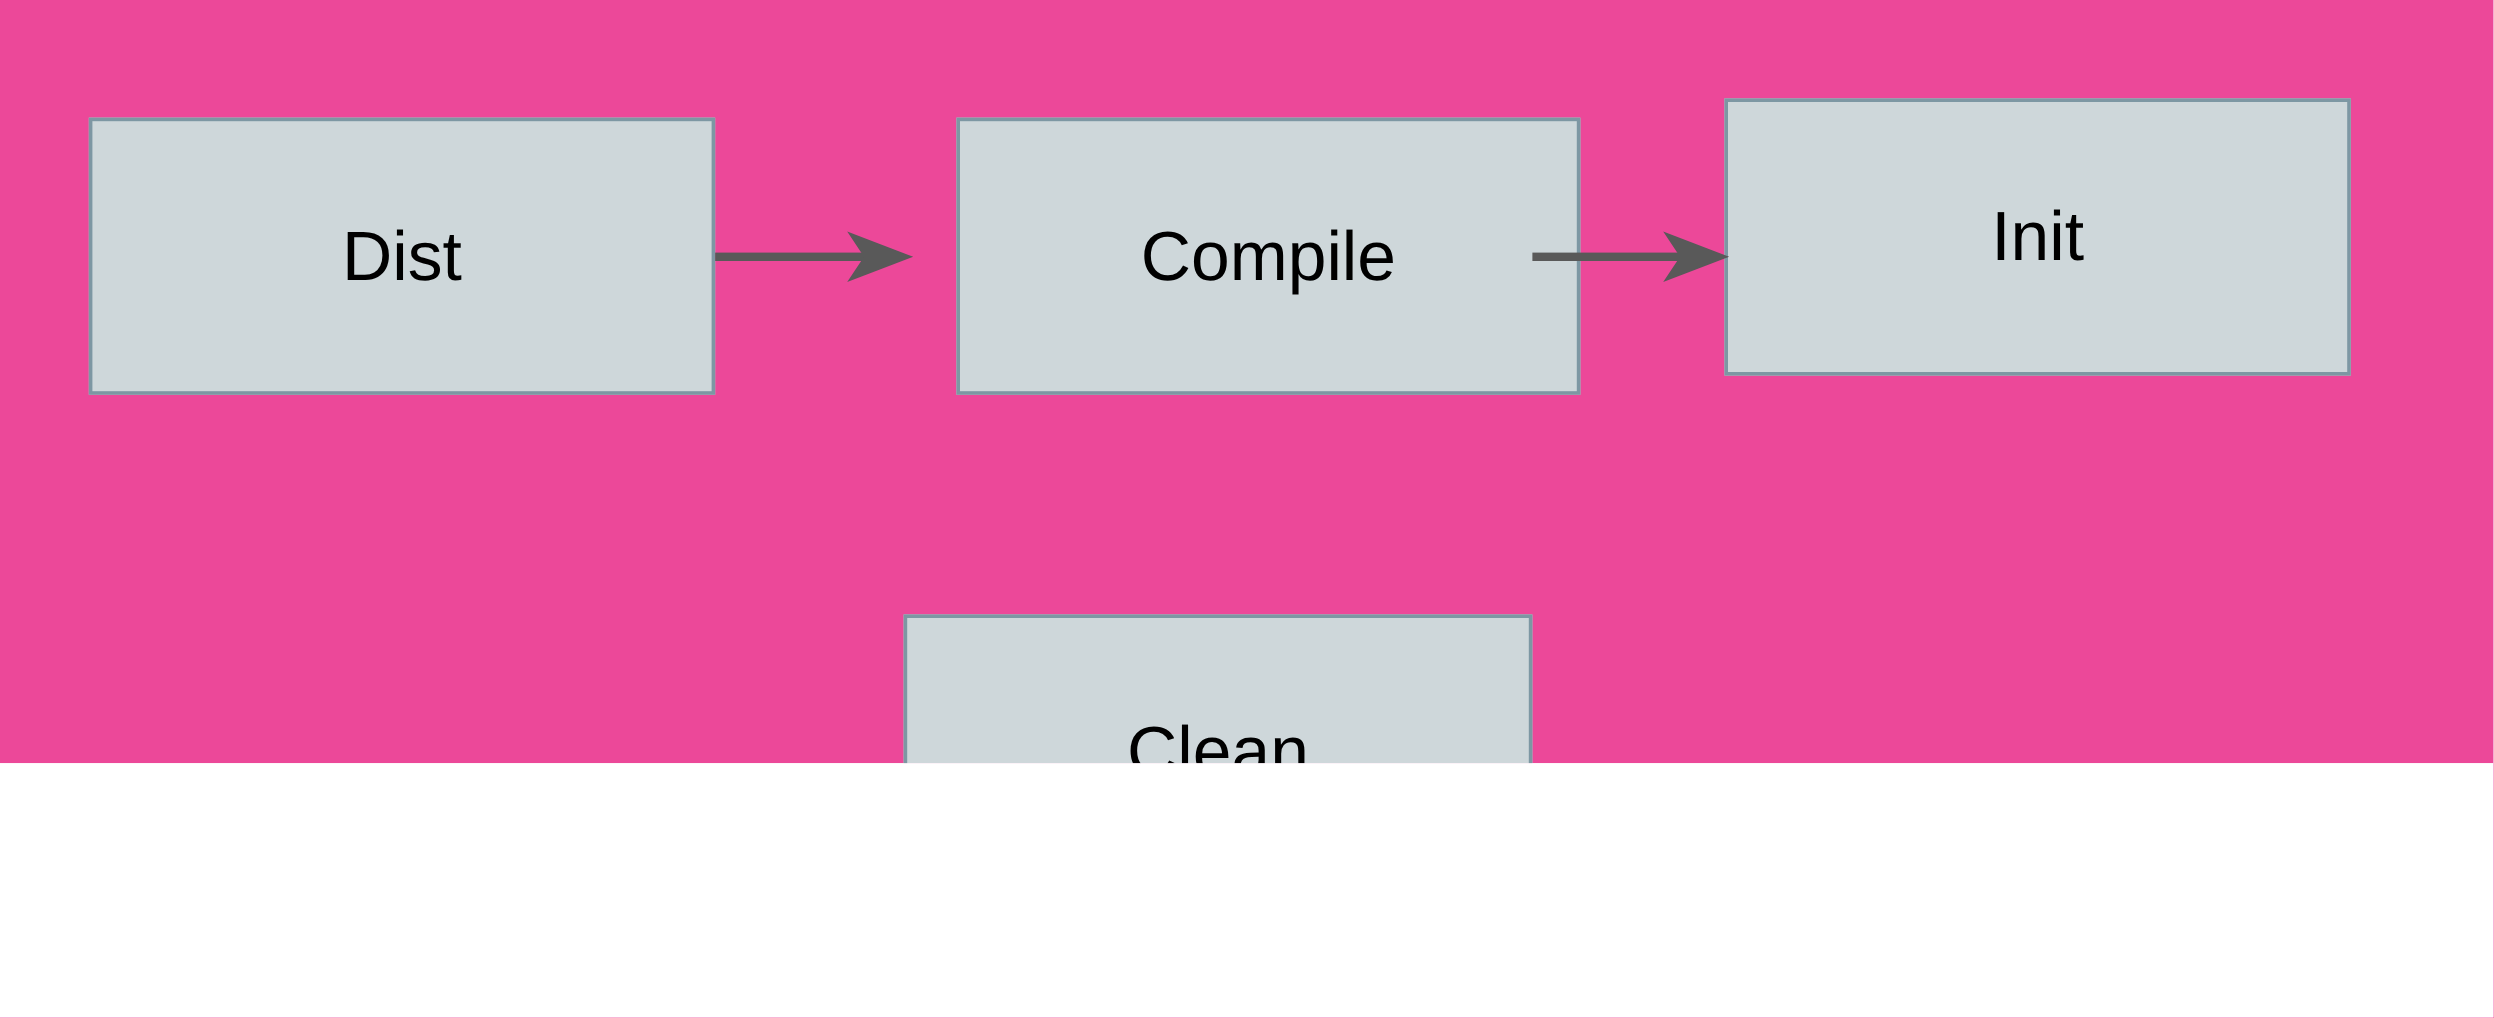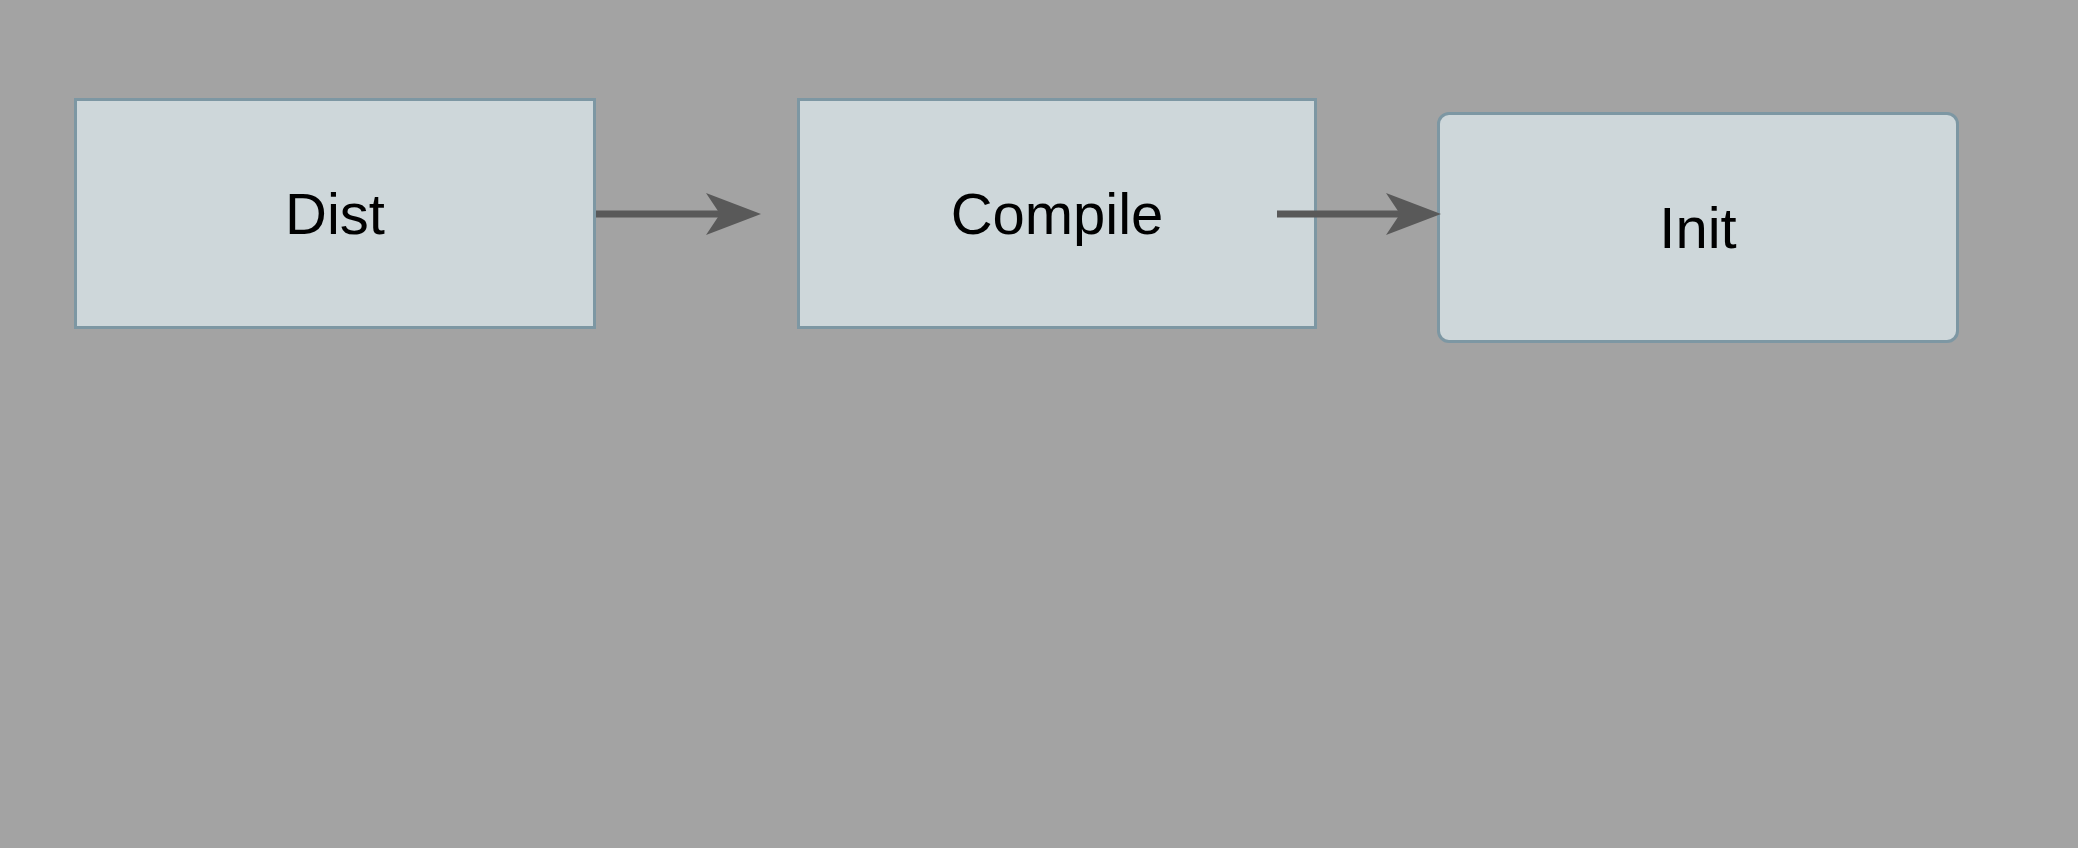--- a/index.html
+++ b/index.html
@@ -7,22 +7,22 @@
     margin: 0;
     padding: 0;
     background: #ffffff;
   }
   body {
     font-family: "Liberation Sans", sans-serif;
   }
   #canvas {
     position: relative;
     width: 2078px;
-    height: 848px;
-    background: #a3a3a3;
+    height: 636px;
+    background: #ec4899;
     overflow: hidden;
   }
   .node {
     position: absolute;
     box-sizing: border-box;
     background: #ced7da;
     border: 3px solid #7d97a3;
     display: flex;
     align-items: center;
     justify-content: center;
@@ -42,21 +42,21 @@
     overflow: visible;
   }
   .edge svg {
     display: block;
     overflow: visible;
   }
 
   
   #node-dist    { left: 74px;   top: 98px;  width: 522px; height: 231px; }
   #node-compile { left: 797px;  top: 98px;  width: 520px; height: 231px; }
-  #node-init    { left: 1437px; top: 112px;  width: 522px; height: 231px; border-radius: 12px; }
+  #node-init    { left: 1437px; top: 82px;  width: 522px; height: 231px; }
   #node-clean   { left: 753px;  top: 512px; width: 524px; height: 230px; }
 
   
   #edge-dist-compile { left: 596px;  top: 190px; width: 165px; height: 48px; }
   #edge-compile-init { left: 1277px; top: 190px; width: 164px; height: 48px; }
 </style>
 </head>
 <body>
 
 <div id="canvas">
@@ -66,20 +66,23 @@
   </div>
 
   <div class="node" id="node-compile">
     <span class="node-label">Compile</span>
   </div>
 
   <div class="node" id="node-init">
     <span class="node-label">Init</span>
   </div>
 
+  <div class="node" id="node-clean">
+    <span class="node-label">Clean</span>
+  </div>
 
   <div class="edge" id="edge-dist-compile">
     <svg width="165" height="48" viewBox="0 0 165 48" xmlns="http://www.w3.org/2000/svg">
 
       <rect x="0" y="20.5" width="124" height="7" fill="#595959"></rect>
 
       <path d="M 165 24 L 110 3 L 124 24 L 110 45 Z" fill="#595959"></path>
     </svg>
   </div>
 

